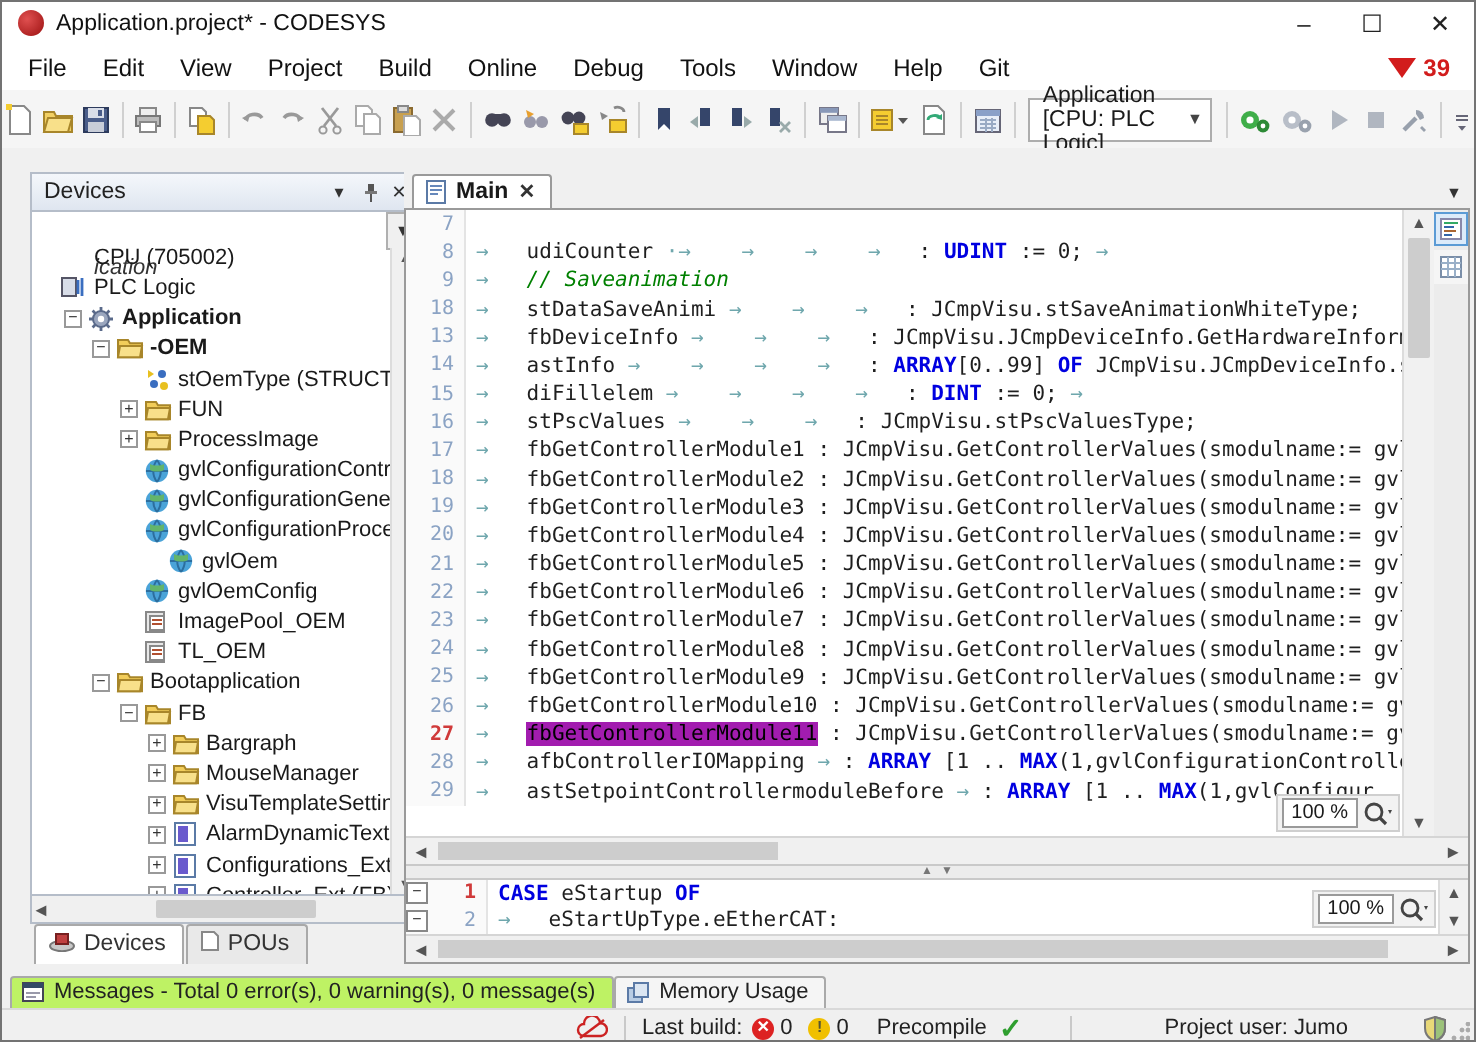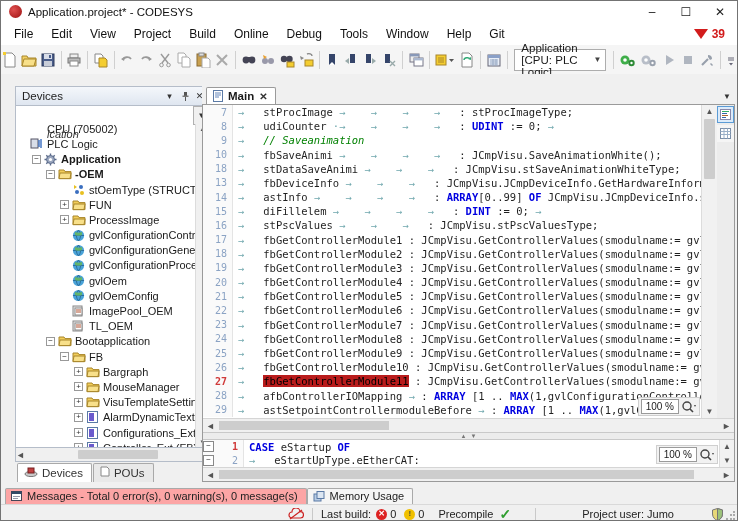--- a/index.html
+++ b/index.html
@@ -66,39 +66,39 @@
   .gut.red{color:#d03a3a;font-weight:bold;}
   .fold{width:11px;flex:0 0 11px;align-self:stretch;display:flex;align-items:center;justify-content:center;background:#fafafa;}
   .foldbox{width:9px;height:9px;border:1px solid #888;font-size:8px;line-height:7px;text-align:center;color:#333;background:#fff;}
   .ctext{white-space:pre;font-family:"DejaVu Sans Mono",monospace;font-size:10.5px;padding-left:5px;}
   .sg-ws{color:#6fa7ad;}
   .sg-id{color:#1f1f1f;}
   .sg-kw{color:#0000e0;font-weight:bold;}
   .sg-cm{color:#008000;font-style:italic;}
   .sg-cs{color:#9a8d00;}
   .sg-pn{color:#1f1f1f;}
-  .sg-hl{background:#b91c1c;color:#000;}
+  .sg-hl{background:#a21caf;color:#000;}
   .vscroll{position:absolute;top:0;bottom:0;width:15px;background:#f1f1f1;border-left:1px solid #dcdcdc;display:flex;flex-direction:column;align-items:center;font-size:8px;color:#555;}
   .vscroll .up{margin-top:2px;}
   .vscroll .dn{margin-top:auto;margin-bottom:2px;}
   .vthumb{width:11px;height:60px;background:#cdcdcd;margin-top:3px;border-radius:1px;}
   .view-toggles{position:absolute;right:0;top:0;width:17px;display:flex;flex-direction:column;gap:2px;padding-top:1px;align-items:center;background:#ececec;bottom:0;}
   .vt-btn{width:15px;height:15px;display:flex;align-items:center;justify-content:center;border:1px solid transparent;background:#f5f5f5;}
   .vt-btn.active{border-color:#5b9bd5;background:#dcebfa;}
   .zoom-ctl{position:absolute;display:flex;align-items:center;gap:2px;background:#f2f2f2;padding:1px 2px;border:1px solid #cfcfcf;}
   .zoom-box{border:1px solid #9a9a9a;background:#fff;font-size:10px;padding:0 4px;height:13px;display:flex;align-items:center;}
   .hscroll{height:13px;background:#f0f0f0;border-top:1px solid #d5d5d5;position:relative;display:flex;align-items:center;justify-content:space-between;font-size:9px;color:#555;padding:0 3px;}
   .splitter{height:6px;background:#ececec;border-top:1px solid #c9c9c9;display:flex;align-items:center;justify-content:center;gap:4px;font-size:6px;color:#777;}
   .lower-pane{height:27px;background:#fff;position:relative;display:flex;flex-direction:column;border-top:1px solid #c9c9c9;}
   .lower-pane .cline{height:13.4px;}
 
   
   .msg-bar{position:absolute;left:0;top:487px;right:0;height:16px;background:#f0f0f0;display:flex;align-items:flex-end;padding-left:4px;gap:0;}
   .mtab{display:flex;align-items:center;gap:5px;font-size:11px;border:1px solid #a9a9a9;border-bottom:none;padding:1px 8px 2px 5px;border-radius:2px 2px 0 0;background:#f5f5f5;color:#222;}
-  .mtab.active{background:#fca5a5;}
+  .mtab.active{background:#bef264;}
 
   
   .statusbar{position:absolute;left:0;top:503px;right:0;height:18px;background:#f0f0f0;border-top:1px solid #d9d9d9;display:flex;align-items:center;font-size:11px;color:#222;}
   .sb-sep{width:1px;height:12px;background:#c9c9c9;margin:0 8px;}
   .sb-ico{display:flex;align-items:center;justify-content:center;}
   .circle-badge{width:11px;height:11px;border-radius:50%;display:inline-flex;align-items:center;justify-content:center;color:#fff;font-size:8px;font-weight:bold;line-height:1;}
   .grip{position:absolute;right:2px;bottom:2px;width:10px;height:10px;background:
     radial-gradient(circle at 2px 8px,#aaa 1px,transparent 1.4px),
     radial-gradient(circle at 6px 8px,#aaa 1px,transparent 1.4px),
     radial-gradient(circle at 6px 4px,#aaa 1px,transparent 1.4px),
@@ -467,21 +467,21 @@
             <span class="exp-spacer"></span>
             <span class="tico">
               <svg width="13" height="13" viewBox="0 0 13 13">
                 <circle cx="6.5" cy="6.5" r="5.6" fill="#4aa3d8"></circle>
                 <path d="M1 6.5h11M6.5 1a9 9 0 0 1 0 11M6.5 1a9 9 0 0 0 0 11" stroke="#2c6e9e" fill="none"></path>
                 <path d="M3 3c2 1 5 1 7 0v3c-2 1-5 1-7 0z" fill="#63b56a"></path>
               </svg>
             </span>
             <span class="lbl">gvlConfigurationProcessImag</span>
           </div>
-          <div class="trow" style="padding-left: 44px;">
+          <div class="trow" style="padding-left: 56px;">
             <span class="exp-spacer"></span>
             <span class="tico">
               <svg width="13" height="13" viewBox="0 0 13 13">
                 <circle cx="6.5" cy="6.5" r="5.6" fill="#4aa3d8"></circle>
                 <path d="M1 6.5h11M6.5 1a9 9 0 0 1 0 11M6.5 1a9 9 0 0 0 0 11" stroke="#2c6e9e" fill="none"></path>
                 <path d="M3 3c2 1 5 1 7 0v3c-2 1-5 1-7 0z" fill="#63b56a"></path>
               </svg>
             </span>
             <span class="lbl">gvlOem</span>
           </div>
@@ -640,33 +640,28 @@
         <span class="close">✕</span>
       </div>
       <div class="etab-dd">▼</div>
     </div>
     <div class="editor-main">
 
       <div class="code-area">
         <div class="code-scroll" id="main-code">
             <div class="cline">
               <span class="gut">7</span>
-              <span class="ctext"><span class="sg-ws">→   </span><span class="sg-id">stProcImage</span><span class="sg-ws"> →    →    →    →   </span><span class="sg-pn">: </span><span class="sg-id">stProcImageType;</span></span>
             </div>
             <div class="cline">
               <span class="gut">8</span>
               <span class="ctext"><span class="sg-ws">→   </span><span class="sg-id">udiCounter</span><span class="sg-ws"> ·→    →    →    →   </span><span class="sg-pn">: </span><span class="sg-kw">UDINT</span><span class="sg-pn"> := 0; </span><span class="sg-ws">→</span></span>
             </div>
             <div class="cline">
               <span class="gut">9</span>
               <span class="ctext"><span class="sg-ws">→   </span><span class="sg-cm">// Saveanimation</span></span>
-            </div>
-            <div class="cline">
-              <span class="gut">10</span>
-              <span class="ctext"><span class="sg-ws">→   </span><span class="sg-id">fbSaveAnimi</span><span class="sg-ws"> →    →    →    →   </span><span class="sg-pn">: </span><span class="sg-id">JCmpVisu.SaveAnimationWhite();</span></span>
             </div>
             <div class="cline">
               <span class="gut">18</span>
               <span class="ctext"><span class="sg-ws">→   </span><span class="sg-id">stDataSaveAnimi</span><span class="sg-ws"> →    →    →   </span><span class="sg-pn">: </span><span class="sg-id">JCmpVisu.stSaveAnimationWhiteType;</span></span>
             </div>
             <div class="cline">
               <span class="gut">13</span>
               <span class="ctext"><span class="sg-ws">→   </span><span class="sg-id">fbDeviceInfo</span><span class="sg-ws"> →    →    →   </span><span class="sg-pn">: </span><span class="sg-id">JCmpVisu.JCmpDeviceInfo.GetHardwareInformation;</span></span>
             </div>
             <div class="cline">

